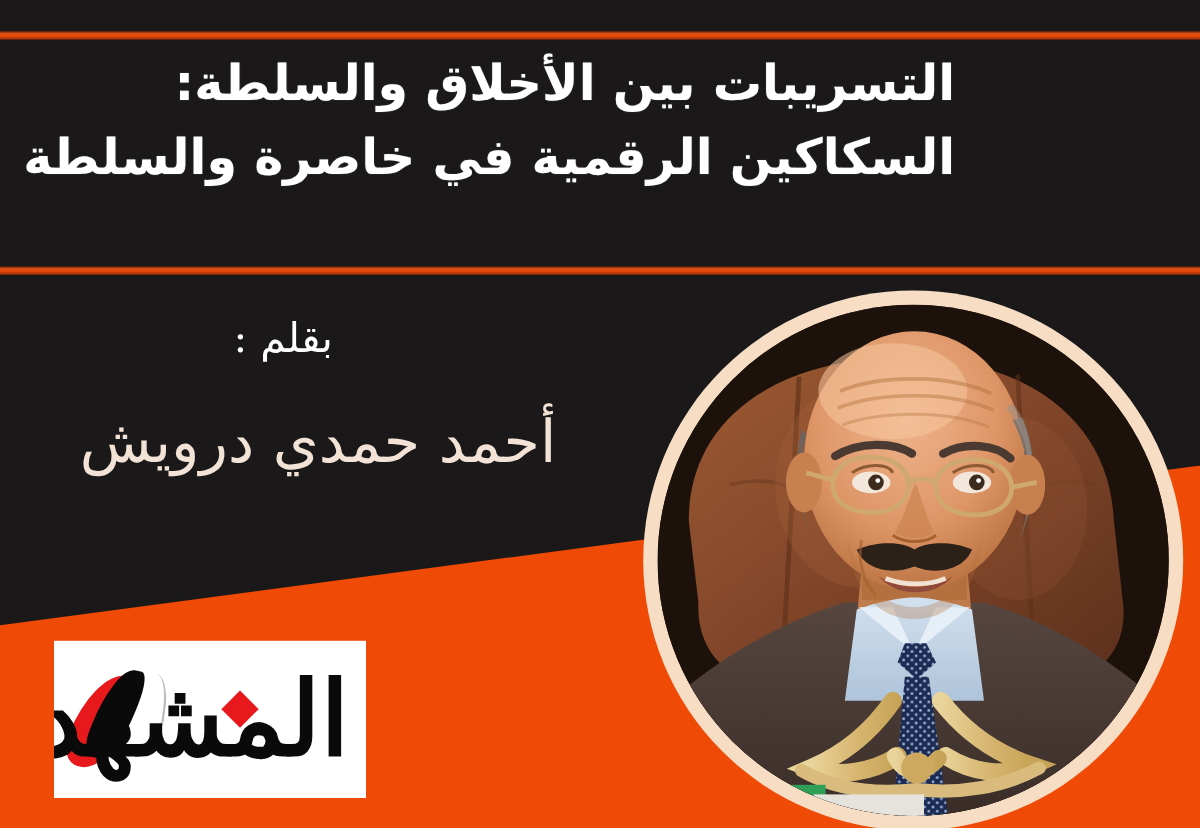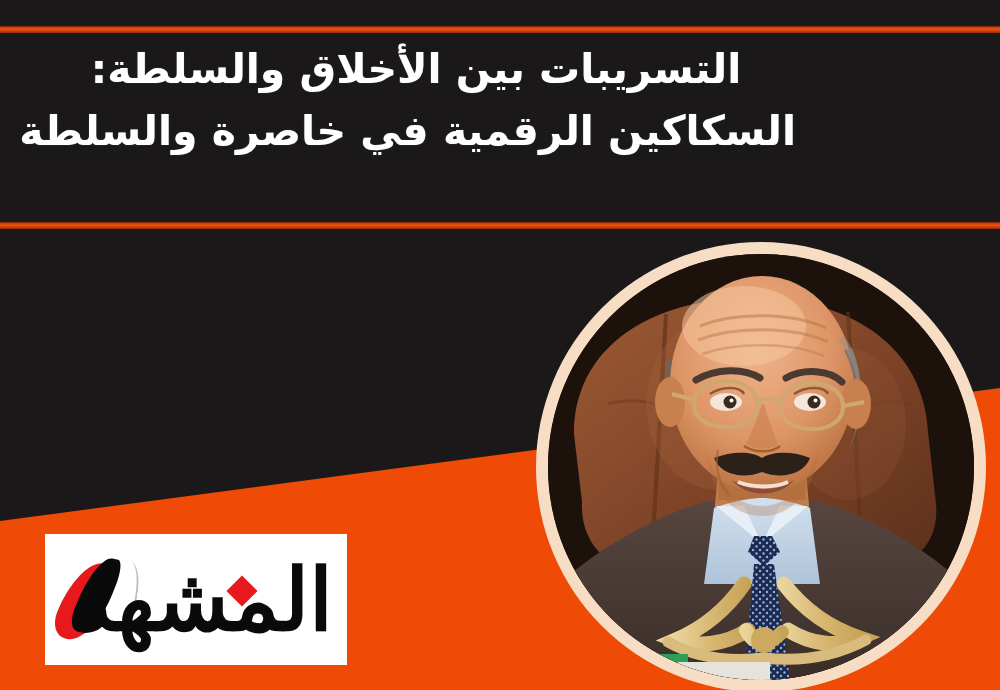--- a/index.html
+++ b/index.html
@@ -26,21 +26,20 @@
   .rule.top    { top:26px; }
   .rule.bottom { top:222px; }
 
   
   .headline {
     position:absolute;
     left:0; top:38px;
     width:832px;
     padding:0 36px;
     direction:rtl;
-    text-align:center;
     color:#ffffff;
   }
   .headline .line {
     font-family:"DejaVu Sans", sans-serif;
     font-weight:700;
     font-size:41px;
     line-height:62px;
     letter-spacing:0px;
     white-space:nowrap;
     text-shadow:0 0 1px rgba(255,255,255,.35);
@@ -79,21 +78,21 @@
     font-size:49px;
     line-height:66px;
     color:#f2e3d6;
     white-space:nowrap;
   }
 
   
   .logo-plate {
     position:absolute;
     left:45px; top:534px;
-    width:302px; height:131px;
+    width:260px; height:131px;
     background:#ffffff;
     overflow:hidden;
   }
   .logo-art {
     position:absolute;
     inset:0;
     direction:rtl;
   }
   .logo-text {
     position:absolute;
@@ -181,20 +180,24 @@
 
   <div class="headline">
     <div class="line l1">التسريبات بين الأخلاق والسلطة:</div>
     <div class="line l2">السكاكين الرقمية في خاصرة والسلطة</div>
   </div>
 
   <div class="rule bottom"></div>
 
   <div class="wedge"></div>
 
+  <div class="byline">
+    <div class="by-label">بقلم :</div>
+    <div class="by-name">أحمد حمدي درويش</div>
+  </div>
 
   <div class="logo-plate">
     <div class="logo-art">
       <div class="logo-swoosh"></div>
       <div class="logo-swoosh dark"></div>
       <div class="logo-wisp"></div>
       <div class="logo-text">المشهد</div>
       <div class="logo-diamond"></div>
     </div>
   </div>

